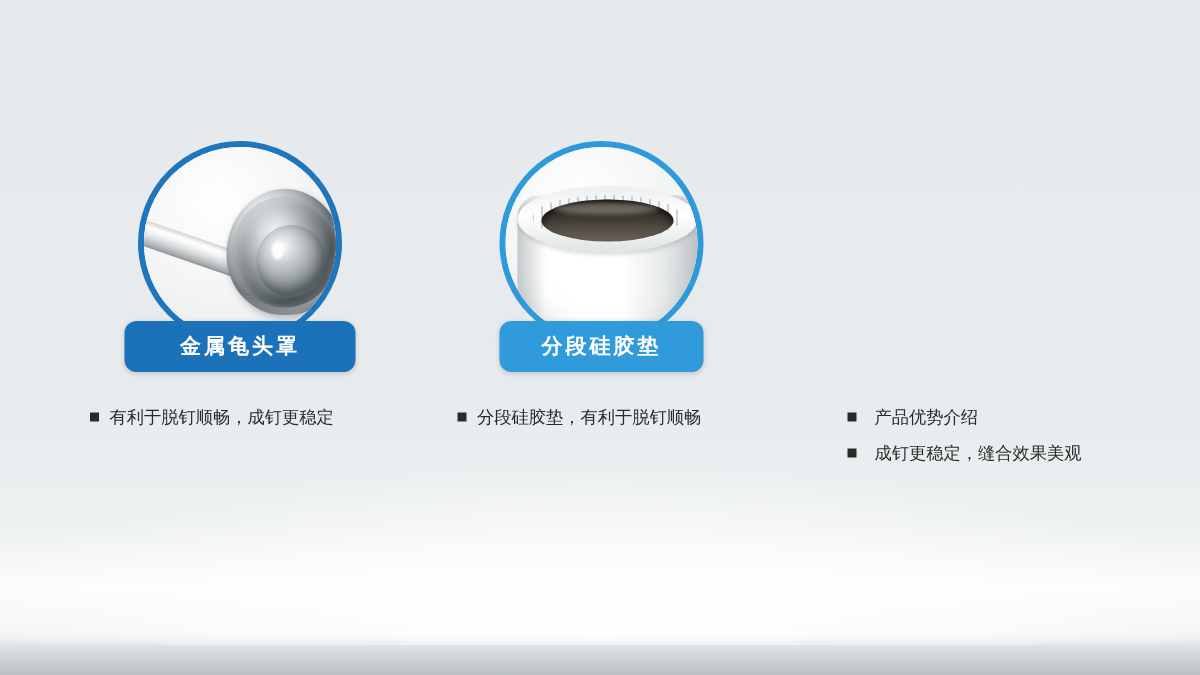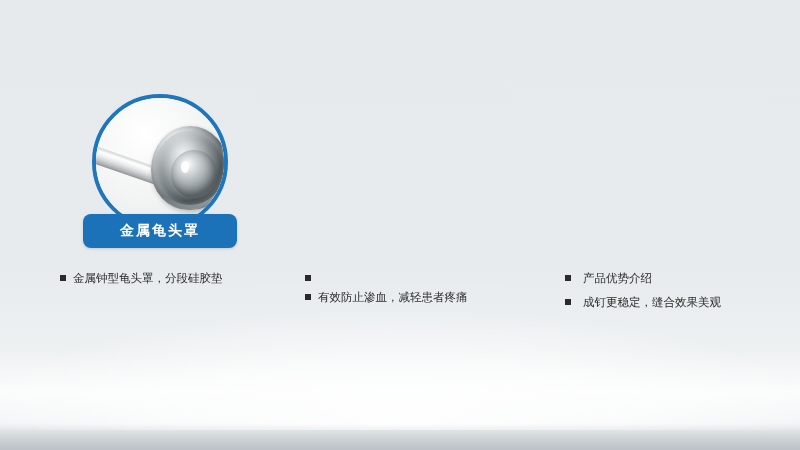--- a/index.html
+++ b/index.html
@@ -373,38 +373,49 @@
                 <div class="art1-bell-dome"></div>
                 <div class="art1-spec"></div>
               </div>
             </div>
           </div>
         </div>
       </div>
       <div class="badge b1">金属龟头罩</div>
     </div>
 
+    <div class="feature col2">
+      <div class="circle-wrap">
+        <div class="photo-circle c2">
+          <div class="photo-inner">
+            <div class="art2-body"></div>
+            <div class="art2-rim-outer"></div>
+            <div class="art2-rim-ticks"></div>
+            <div class="art2-bore"></div>
+            <div class="art2-bore-hi"></div>
+          </div>
+        </div>
+      </div>
+      <div class="badge b2">分段硅胶垫</div>
+    </div>
 
 
   </div>
 
   <div class="bullets t1">
     <div class="bullet">
       <span class="bullet-mark"></span>
-      <span>金属钟型龟头罩，分段硅胶垫</span>
+      <span>有利于脱钉顺畅，成钉更稳定</span>
     </div>
   </div>
 
   <div class="bullets t2">
     <div class="bullet">
       <span class="bullet-mark"></span>
-    </div>
-    <div class="bullet">
-      <span class="bullet-mark"></span>
-      <span>有效防止渗血，减轻患者疼痛</span>
+      <span>分段硅胶垫，有利于脱钉顺畅</span>
     </div>
   </div>
 
   <div class="bullets t3">
     <div class="bullet">
       <span class="bullet-mark"></span>
       <span>产品优势介绍</span>
     </div>
     <div class="bullet">
       <span class="bullet-mark"></span>

